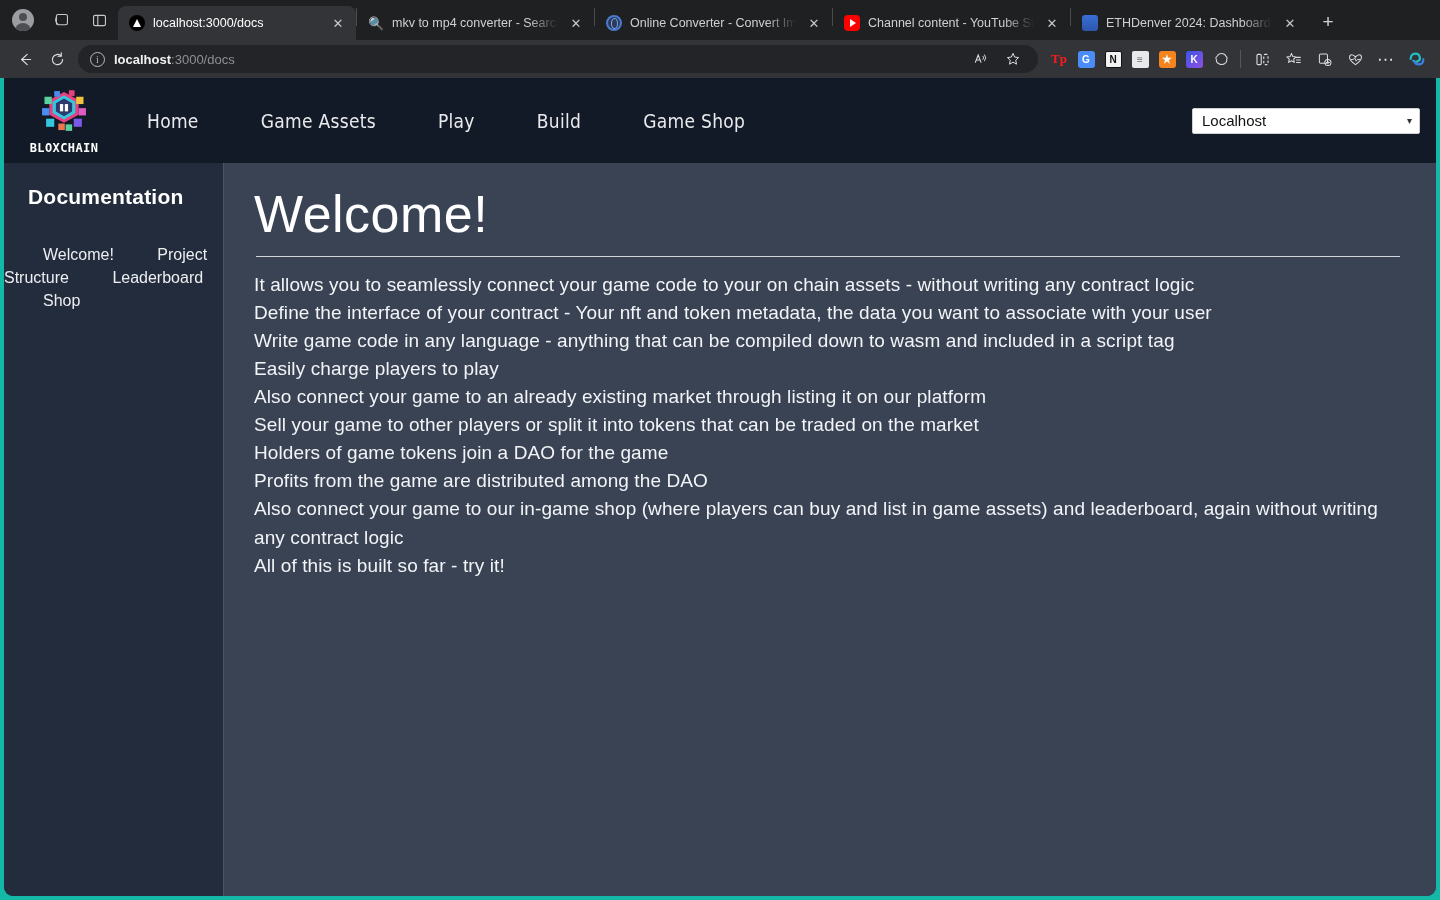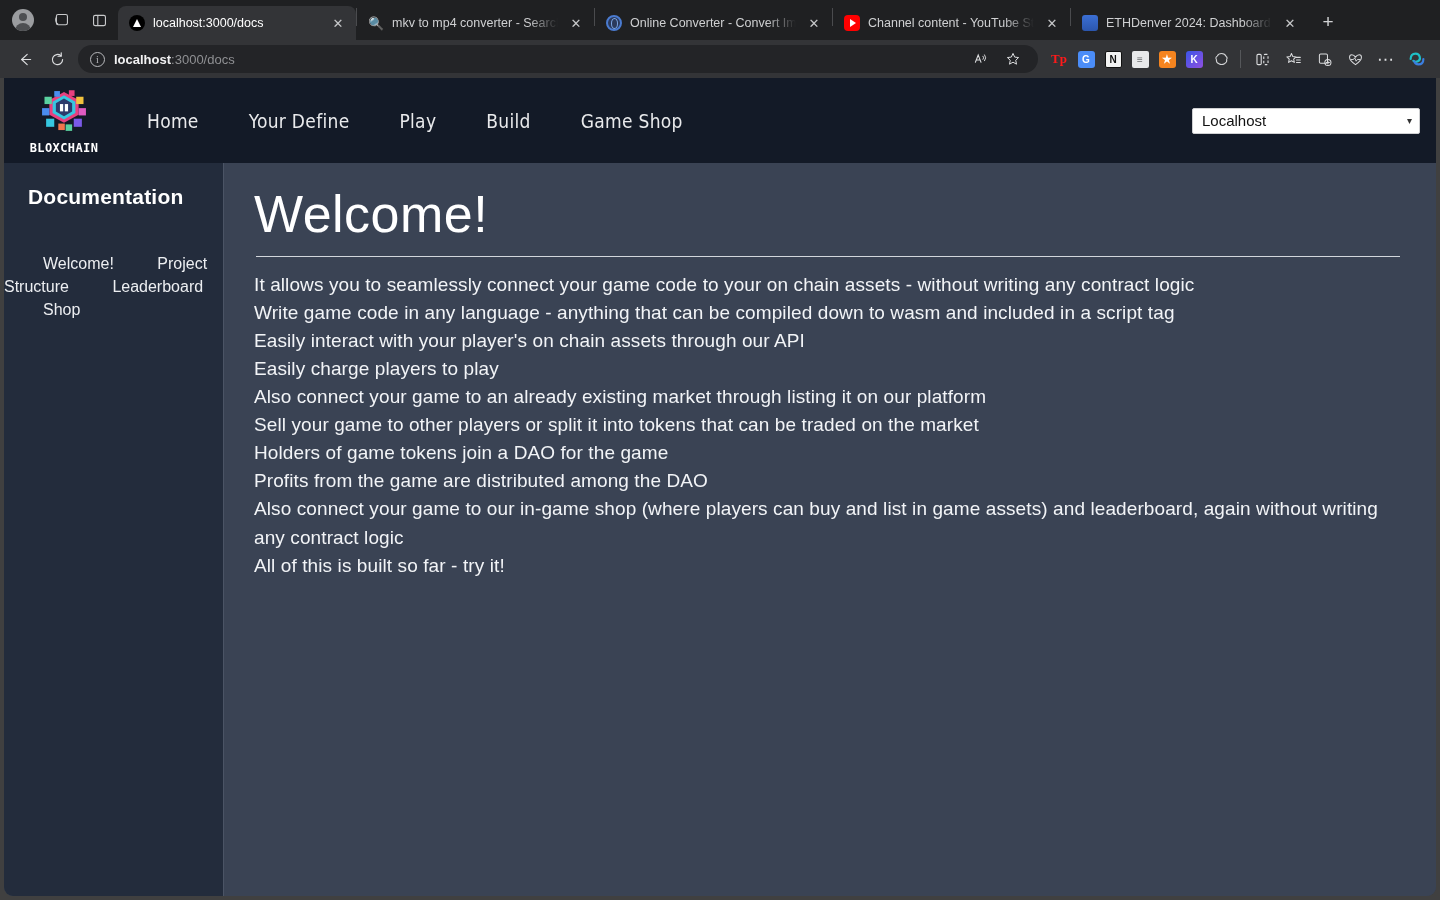--- a/index.html
+++ b/index.html
@@ -10,21 +10,21 @@
     height: 900px;
     overflow: hidden;
     background: #202124;
     font-family: "Liberation Sans", sans-serif;
   }
 
   
   .browser {
     width: 1440px;
     height: 900px;
-    background: #404040;
+    background: #14b8a6;
     display: flex;
     flex-direction: column;
   }
 
   .tabstrip {
     height: 40px;
     background: #1f2022;
     display: flex;
     align-items: flex-end;
     padding: 0 6px 0 4px;
@@ -203,21 +203,21 @@
     display: flex; flex-direction: column; align-items: center;
     justify-content: center; gap: 2px;
     flex: 0 0 120px;
   }
   .logo-cube { width: 52px; height: 52px; display:block; }
   .logo-word {
     font-size: 12px; font-weight: 700; color: #ffffff;
     letter-spacing: 0.4px;
     font-family: "DejaVu Sans Mono", monospace;
   }
-  .nav-links { display: flex; align-items: center; gap: 4px; }
+  .nav-links { display: flex; align-items: center; gap: 16px; }
   .nav-link {
     font-size: 19px;
     color: #e9eaec;
     padding: 6px 23px;
     white-space: nowrap;
     font-family: "DejaVu Sans", sans-serif;
     font-stretch: semi-condensed;
     letter-spacing: 0.3px;
   }
   .nav-spacer { flex: 1; }
@@ -237,21 +237,21 @@
 
   .sidebar {
     width: 220px;
     flex: 0 0 220px;
     background: #232c3c;
     border-right: 1px solid #4b5465;
     padding: 22px 0 0 0;
   }
   .sb-title {
     font-size: 21px; font-weight: 700; color: #ffffff;
-    padding: 0 0 0 24px; margin-bottom: 43px;
+    padding: 0 0 0 24px; margin-bottom: 34px;
     letter-spacing: 0.2px;
   }
   .sb-item {
     font-size: 16px; color: #eceef1;
     padding: 0 0 0 39px; margin-bottom: 40px;
     line-height: 1.45;
   }
 
   .content {
     flex: 1;
@@ -462,21 +462,21 @@
             <rect x="34" y="46" width="8" height="8" fill="#5ad1a0"></rect>
             <rect x="20" y="5" width="7" height="7" fill="#4a8df0"></rect>
             <rect x="38" y="4" width="7" height="7" fill="#e8407f"></rect>
           </g>
         </svg>
         <span class="logo-word">BLOXCHAIN</span>
       </div>
 
       <nav class="nav-links">
         <a class="nav-link">Home</a>
-        <a class="nav-link">Your Define</a>
+        <a class="nav-link">Game Assets</a>
         <a class="nav-link">Play</a>
         <a class="nav-link">Build</a>
         <a class="nav-link">Game Shop</a>
       </nav>
 
       <div class="nav-spacer"></div>
 
       <div class="net-select">
         <span>Localhost</span>
         <span class="caret">▾</span>
@@ -491,22 +491,22 @@
         <a class="sb-item">Project Structure</a>
         <a class="sb-item">Leaderboard</a>
         <a class="sb-item">Shop</a>
       </aside>
 
       <main class="content">
         <h1 class="page-title">Welcome!</h1>
         <hr class="rule">
         <div class="doc-text">
           <span class="doc-line">It allows you to seamlessly connect your game code to your on chain assets - without writing any contract logic</span>
+          <span class="doc-line">Define the interface of your contract - Your nft and token metadata, the data you want to associate with your user</span>
           <span class="doc-line">Write game code in any language - anything that can be compiled down to wasm and included in a script tag</span>
-          <span class="doc-line">Easily interact with your player's on chain assets through our API</span>
           <span class="doc-line">Easily charge players to play</span>
           <span class="doc-line">Also connect your game to an already existing market through listing it on our platform</span>
           <span class="doc-line">Sell your game to other players or split it into tokens that can be traded on the market</span>
           <span class="doc-line">Holders of game tokens join a DAO for the game</span>
           <span class="doc-line">Profits from the game are distributed among the DAO</span>
           <span class="doc-line">Also connect your game to our in-game shop (where players can buy and list in game assets) and leaderboard, again without writing any contract logic</span>
           <span class="doc-line">All of this is built so far - try it!</span>
         </div>
       </main>
 

